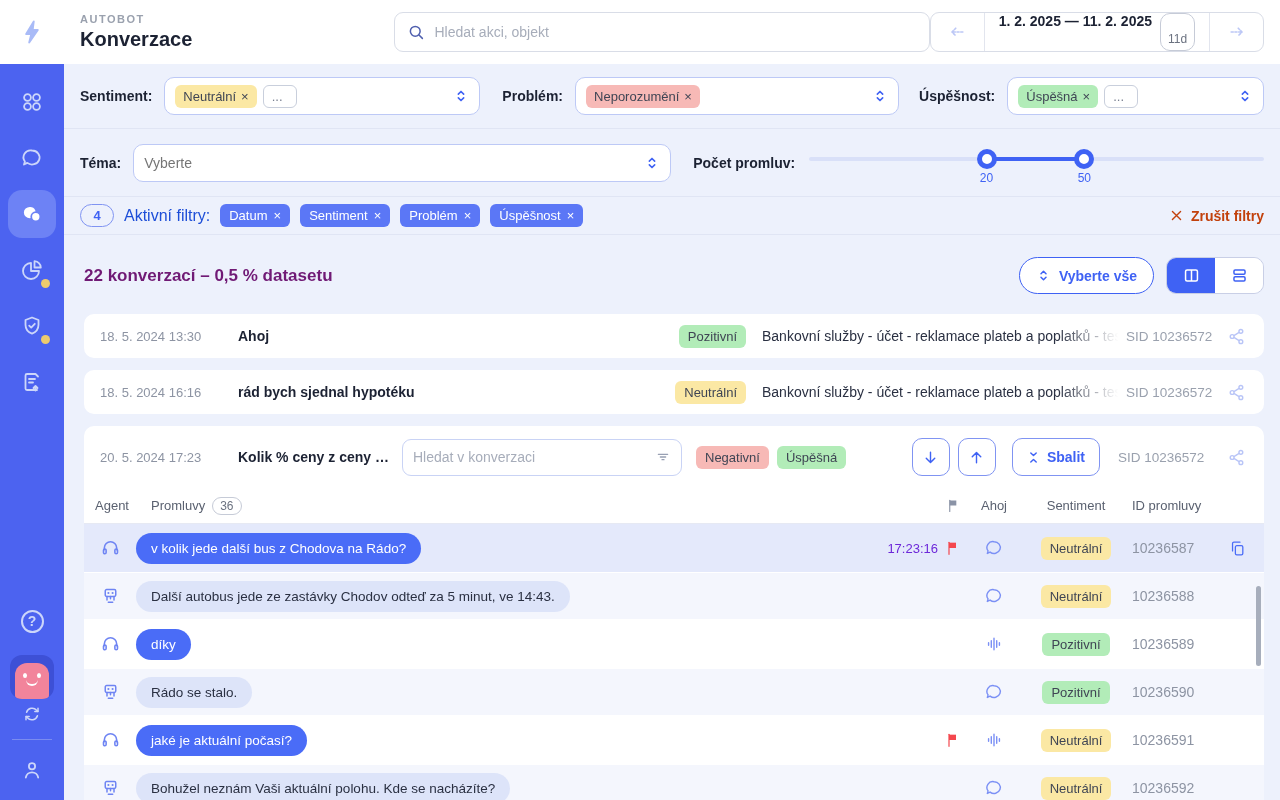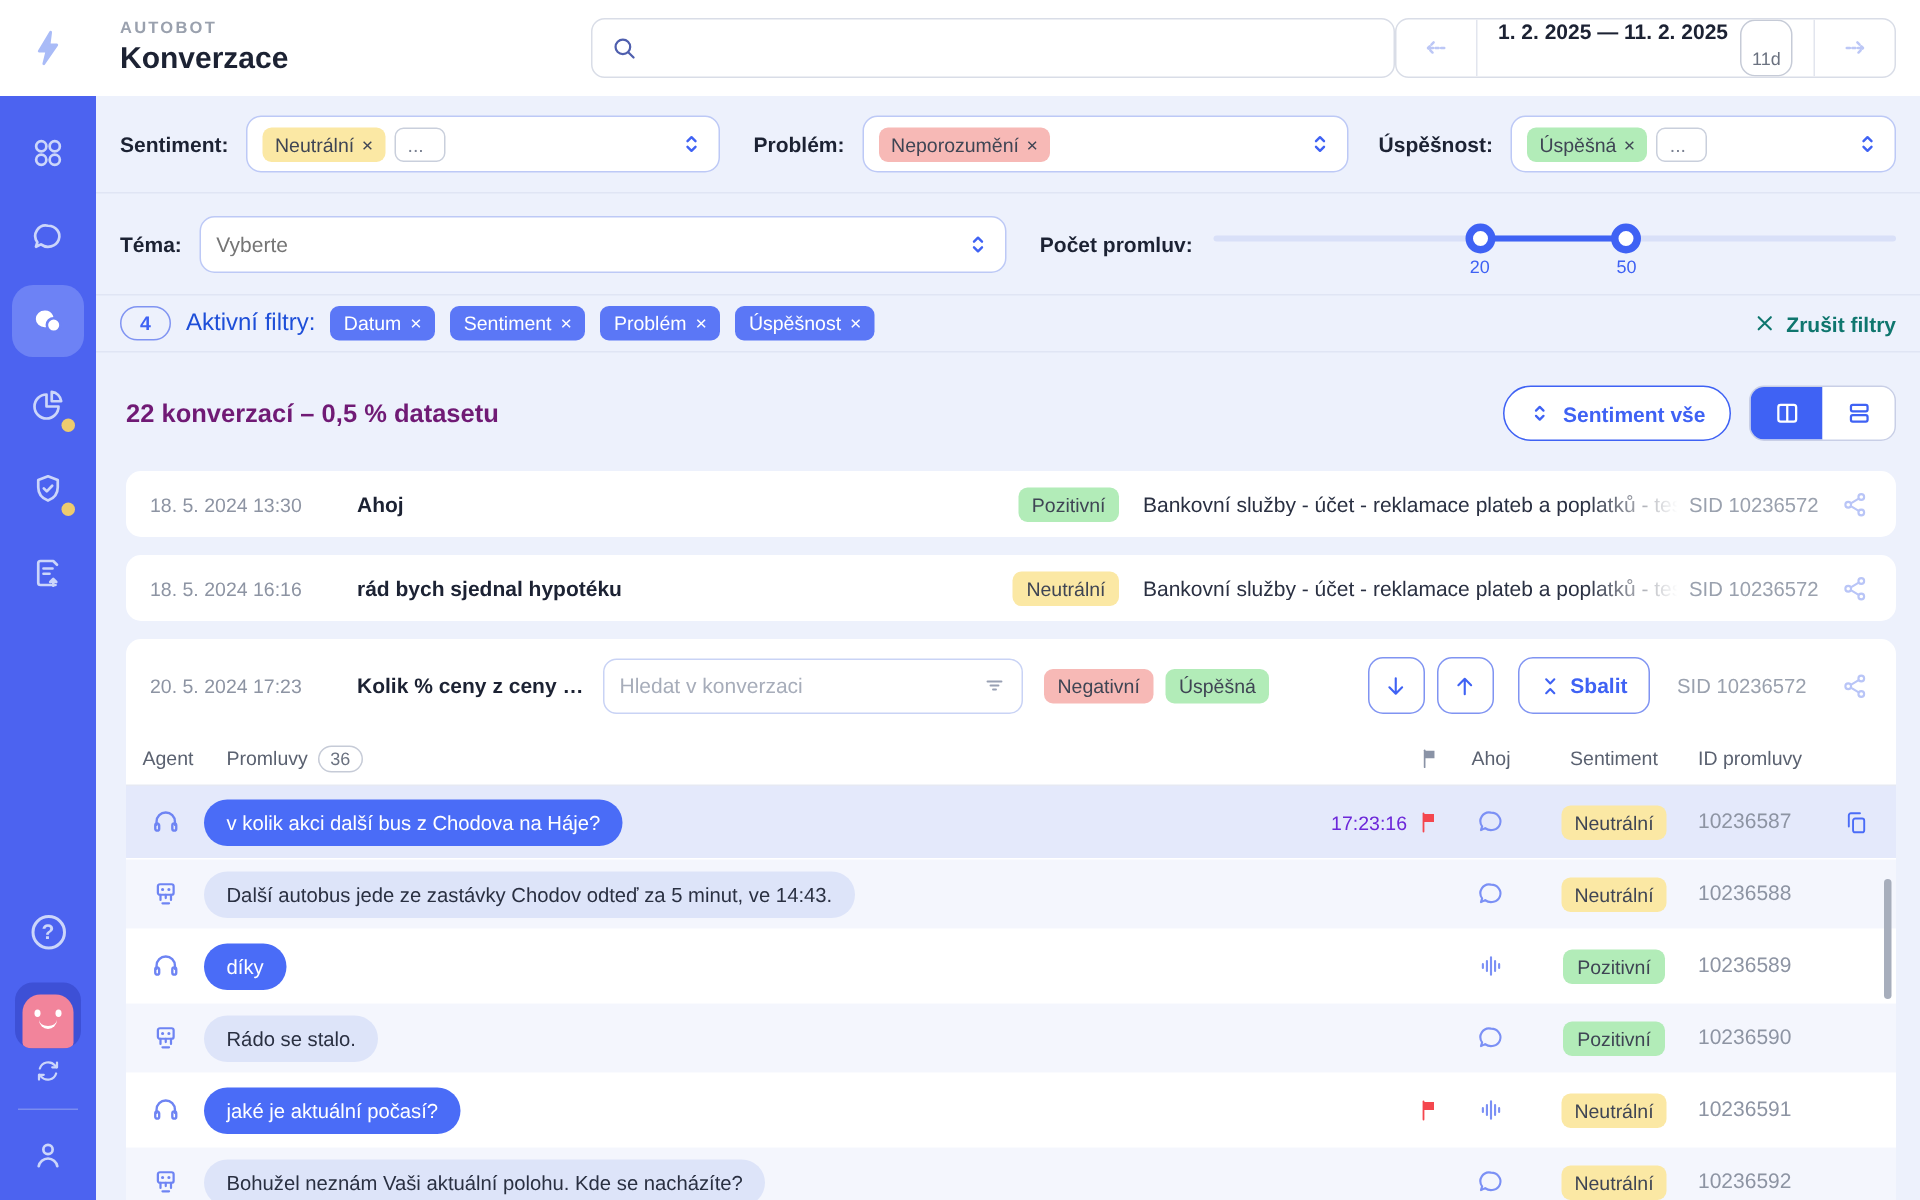--- a/index.html
+++ b/index.html
@@ -66,21 +66,21 @@
   .slider-active { position:absolute; top:13px; height:4px; background:#3f62f4; }
   .slider-handle { position:absolute; top:5px; width:20px; height:20px; border-radius:50%; background:#fff; border:5px solid #3f62f4; }
   .slider-label { position:absolute; top:27px; font-size:12px; color:#3f62f4; transform:translateX(-50%); }
 
   
   .activebar { height:38px; display:flex; align-items:center; padding:0 16px 0 16px; gap:10px; border-bottom:1px solid #e0e5f4; flex-shrink:0; }
   .count-pill { min-width:34px; height:23px; border:1.5px solid #8094f2; border-radius:12px; color:#3f62f4; font-size:13px; font-weight:700; display:flex; align-items:center; justify-content:center; padding:0 8px; }
   .af-label { font-size:16px; color:#1d4ed8; }
   .fchip { background:#5b77f6; color:#fff; border-radius:6px; padding:4px 9px; font-size:13px; display:inline-flex; gap:6px; cursor:pointer; }
   .fchip::after { content:"×"; }
-  .clear-link { margin-left:auto; color:#0f766e; font-size:14px; font-weight:600; display:flex; align-items:center; gap:7px; cursor:pointer; }
+  .clear-link { margin-left:auto; color:#c2410c; font-size:14px; font-weight:600; display:flex; align-items:center; gap:7px; cursor:pointer; }
 
   
   .content { flex:1; padding:16px 16px 0 20px; overflow:hidden; }
   .results-row { display:flex; align-items:center; margin:6px 0 20px 0; }
   .summary { font-size:17px; font-weight:600; color:#701a75; }
   .expand-btn { margin-left:auto; border:1px solid #3f62f4; color:#3f62f4; font-size:14px; font-weight:700; border-radius:20px; height:37px; padding:0 16px; display:flex; align-items:center; gap:8px; background:#fff; cursor:pointer; }
   .vtoggle { margin-left:12px; display:flex; border:1px solid #c9cfe6; border-radius:10px; overflow:hidden; height:37px; }
   .vbtn { width:48px; display:flex; align-items:center; justify-content:center; background:#fff; color:#3f62f4; cursor:pointer; }
   .vbtn.active { background:#3f62f4; color:#fff; }
 
@@ -222,20 +222,21 @@
     <header class="topbar">
       <div class="titles">
         <div class="app-name">AUTOBOT</div>
         <div class="page-title">Konverzace</div>
       </div>
       <div class="gsearch">
         <svg width="18" height="18" viewBox="0 0 24 24" fill="none" stroke="#4f5fae" stroke-width="2">
           <circle cx="11" cy="11" r="6.5"></circle>
             <path d="M16 16l4.5 4.5" stroke-linecap="round"></path>
         </svg>
+        <input type="text" placeholder="Hledat akci, objekt" style="">
       </div>
       <div class="tspacer"></div>
       <div class="daterange">
         <div class="dr-arrow left">
           <svg width="20" height="20" viewBox="0 0 24 24" fill="none" stroke="currentColor" stroke-width="2">
             <path d="M19 12H6M10.5 7.5 6 12l4.5 4.5" stroke-linecap="round" stroke-linejoin="round" stroke-dasharray="2.5 2"></path>
           </svg>
         </div>
         <div class="dr-center">
           <span class="dr-text">1. 2. 2025 — 11. 2. 2025</span>
@@ -313,21 +314,21 @@
     </div>
 
     <div class="content">
 
       <div class="results-row">
         <span class="summary">22 konverzací – 0,5 % datasetu</span>
         <button class="expand-btn">
           <svg width="15" height="15" viewBox="0 0 24 24" fill="none" stroke="currentColor" stroke-width="2.4">
             <path d="M8 9.2 12 5.2l4 4M8 14.8l4 4 4-4" stroke-linecap="round" stroke-linejoin="round"></path>
           </svg>
-          <span>Sentiment vše</span>
+          <span>Vyberte vše</span>
         </button>
         <div class="vtoggle">
           <div class="vbtn active">
             <svg width="19" height="19" viewBox="0 0 24 24" fill="none" stroke="currentColor" stroke-width="1.9">
               <rect x="4.5" y="5" width="15" height="14" rx="2"></rect>
                 <path d="M12 5v14"></path>
             </svg>
           </div>
           <div class="vbtn">
             <svg width="19" height="19" viewBox="0 0 24 24" fill="none" stroke="currentColor" stroke-width="1.9">
@@ -441,21 +442,21 @@
         <div class="messages">
 
           <div class="mrow sel">
             <span class="avcol">
               <svg width="21" height="21" viewBox="0 0 24 24" fill="none" stroke="currentColor" stroke-width="1.8">
                 <path d="M5 13.5v-2.3a7 7 0 0 1 14 0v2.3" stroke-linecap="round"></path>
                 <rect x="4" y="12.5" width="3" height="5.5" rx="1.5"></rect>
                 <rect x="17" y="12.5" width="3" height="5.5" rx="1.5"></rect>
               </svg>
             </span>
-            <span class="bubblecol"><span class="bubble user">v kolik akci další bus z Chodova na Háje?</span></span>
+            <span class="bubblecol"><span class="bubble user">v kolik jede další bus z Chodova na Rádo?</span></span>
             <span class="mtime">17:23:16</span>
             <span class="col-flag">
               <svg width="16" height="16" viewBox="0 0 24 24">
                 <path d="M6 3.5v18" stroke="#f4474e" stroke-width="1.8" stroke-linecap="round"></path>
                 <path d="M6 4h10.5v8H6z" fill="#f4474e"></path>
               </svg>
             </span>
             <span class="col-input">
               <svg width="20" height="20" viewBox="0 0 24 24" fill="none" stroke="#7b90f5" stroke-width="1.7">
                 <path d="M12 4.5a7.5 7 0 1 1-4.7 12.4L4 18.5l.9-3A7 7 0 0 1 12 4.5z" stroke-linejoin="round"></path>

